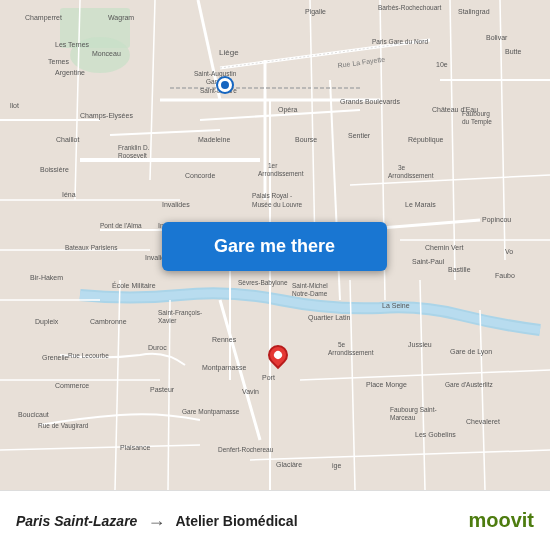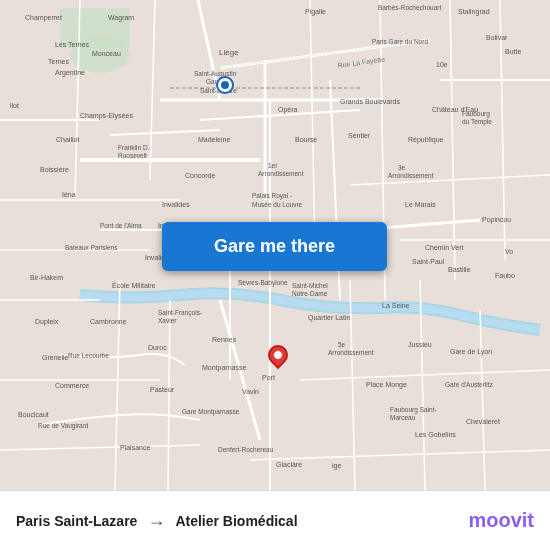--- a/index.html
+++ b/index.html
@@ -101,20 +101,21 @@
       padding: 0 16px;
       border-top: 1px solid #ddd;
       position: absolute;
       bottom: 0; left: 0;
     }
 
     #route-from {
       font-size: 14px;
       font-weight: bold;
       color: #222;
+      font-style: italic;
     }
     #route-arrow {
       font-size: 18px;
       color: #555;
       margin: 0 10px;
     }
     #route-to {
       font-size: 14px;
       font-weight: bold;
       color: #222;
@@ -122,21 +123,21 @@
 
     #moovit-logo {
       margin-left: auto;
       display: flex;
       align-items: center;
       font-size: 20px;
       font-weight: bold;
       color: #e84c3d;
     }
     #moovit-logo span.moovit-brand {
-      color: #8b5cf6;
+      color: #4d7c0f;
     }
 
     
     #attribution {
       position: absolute;
       bottom: 62px;
       left: 0;
       background: rgba(255,255,255,0.75);
       font-size: 9px;
       color: #444;

